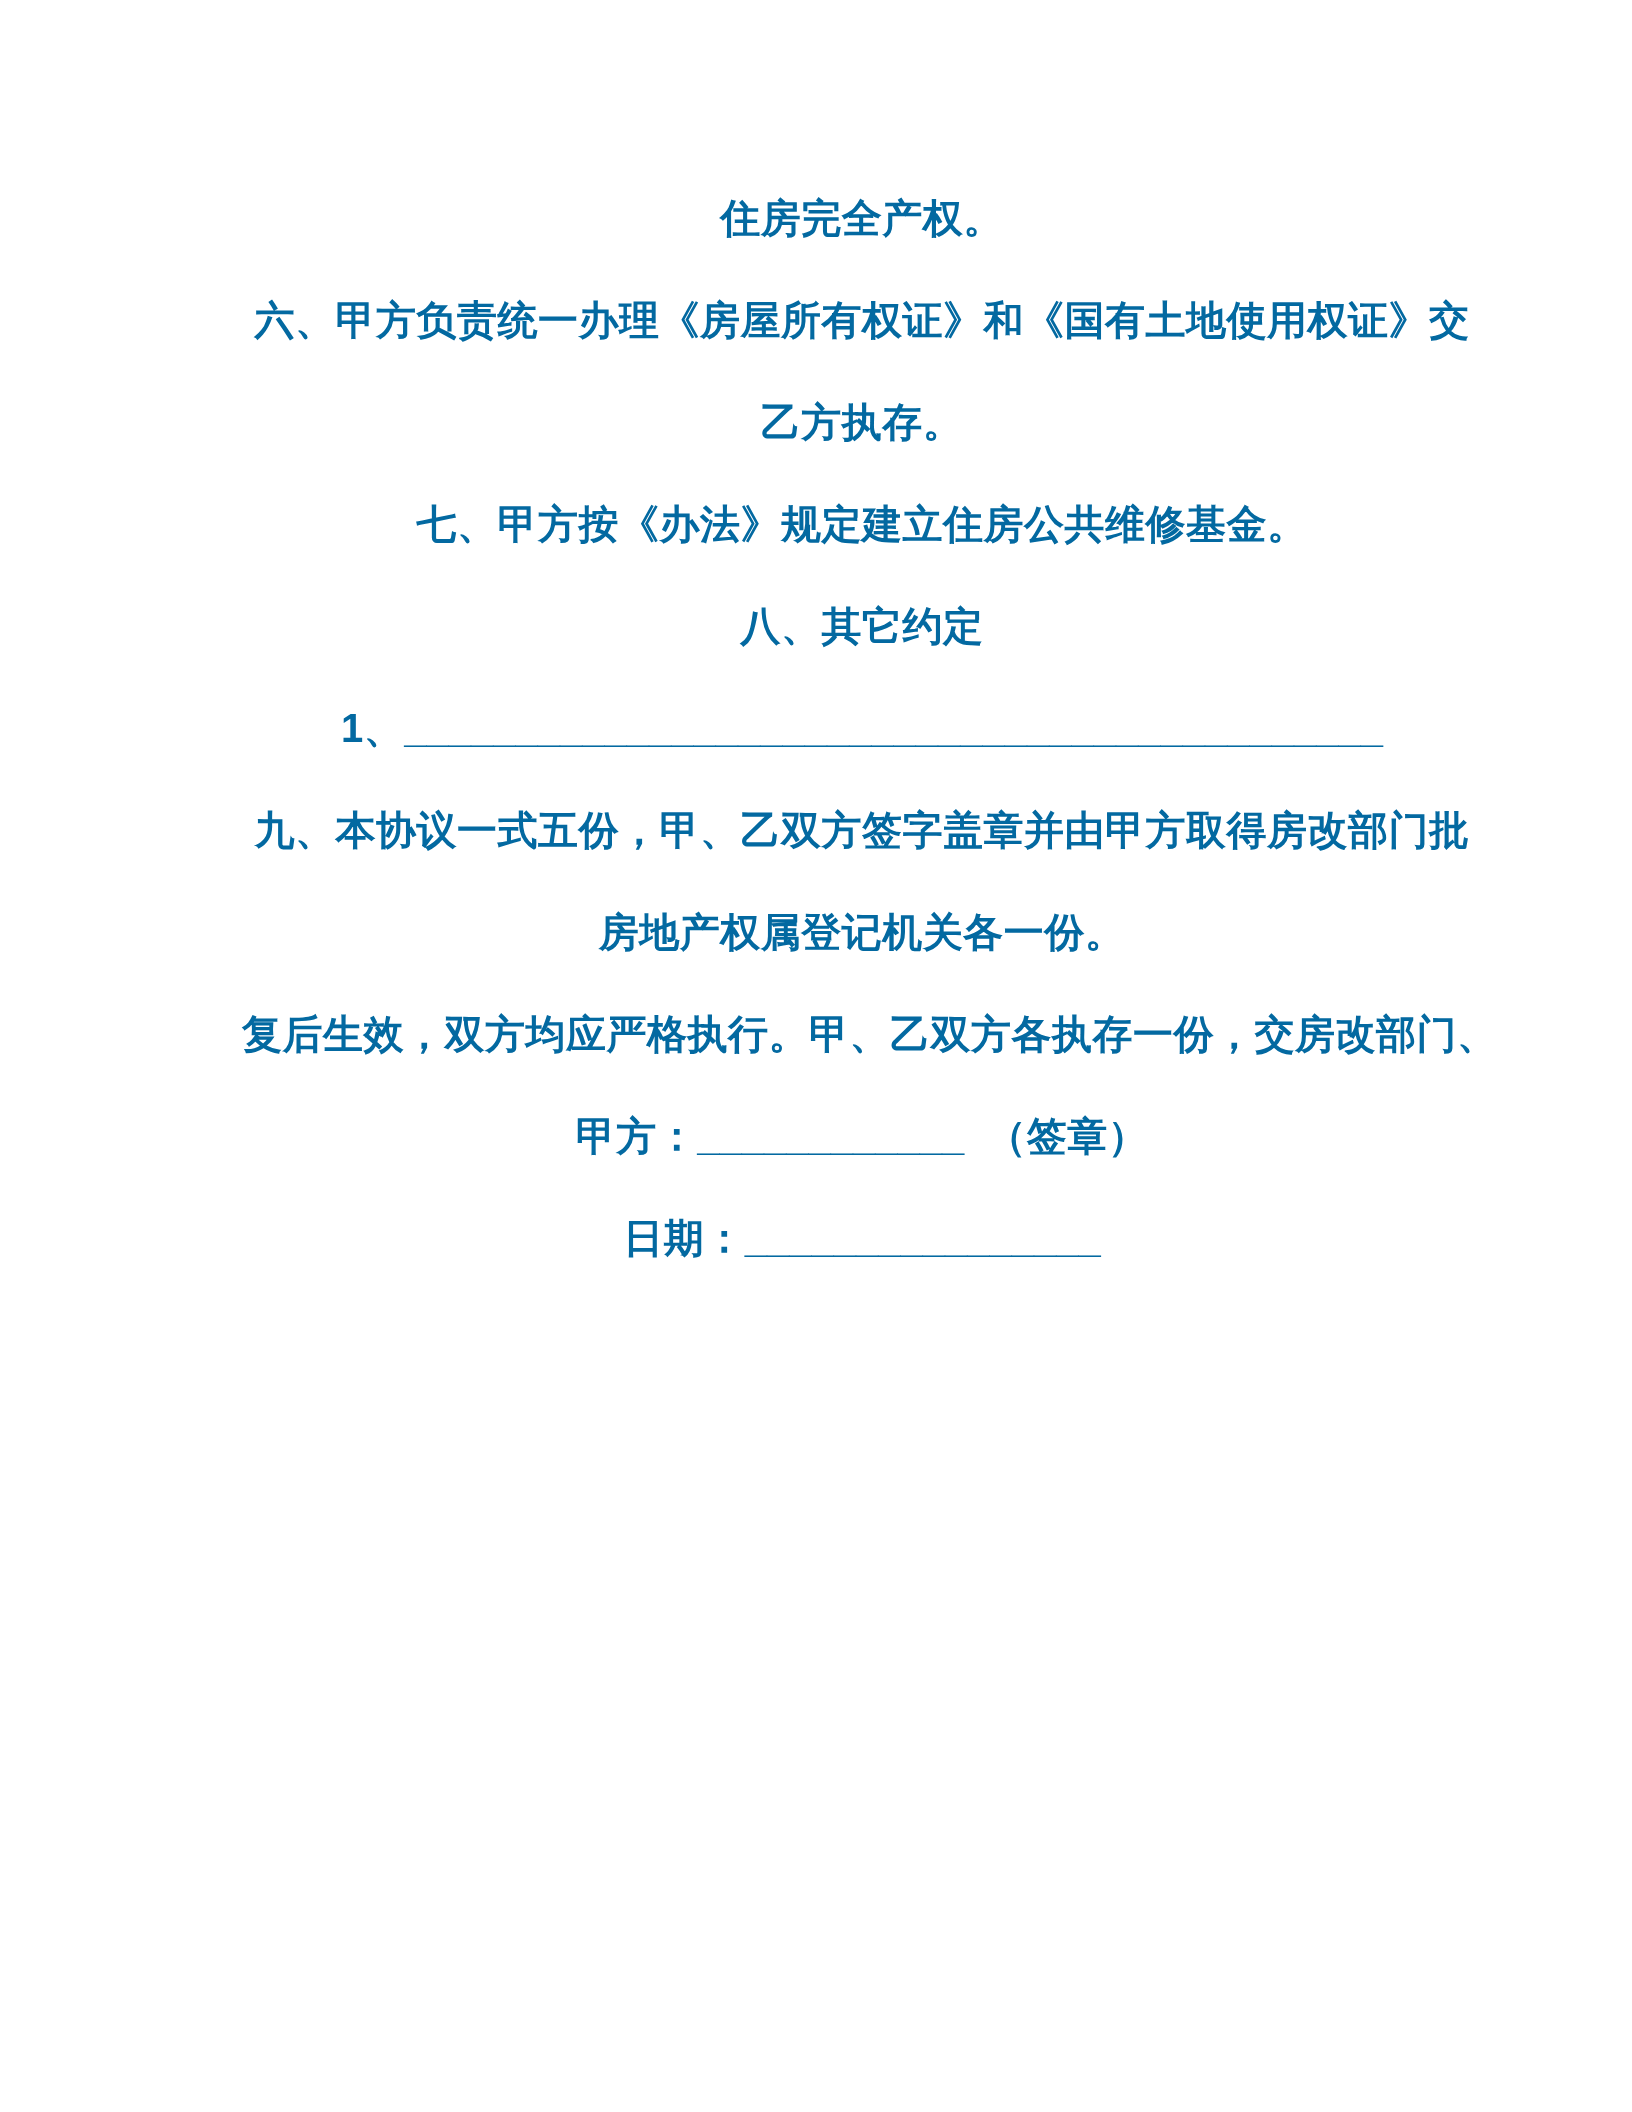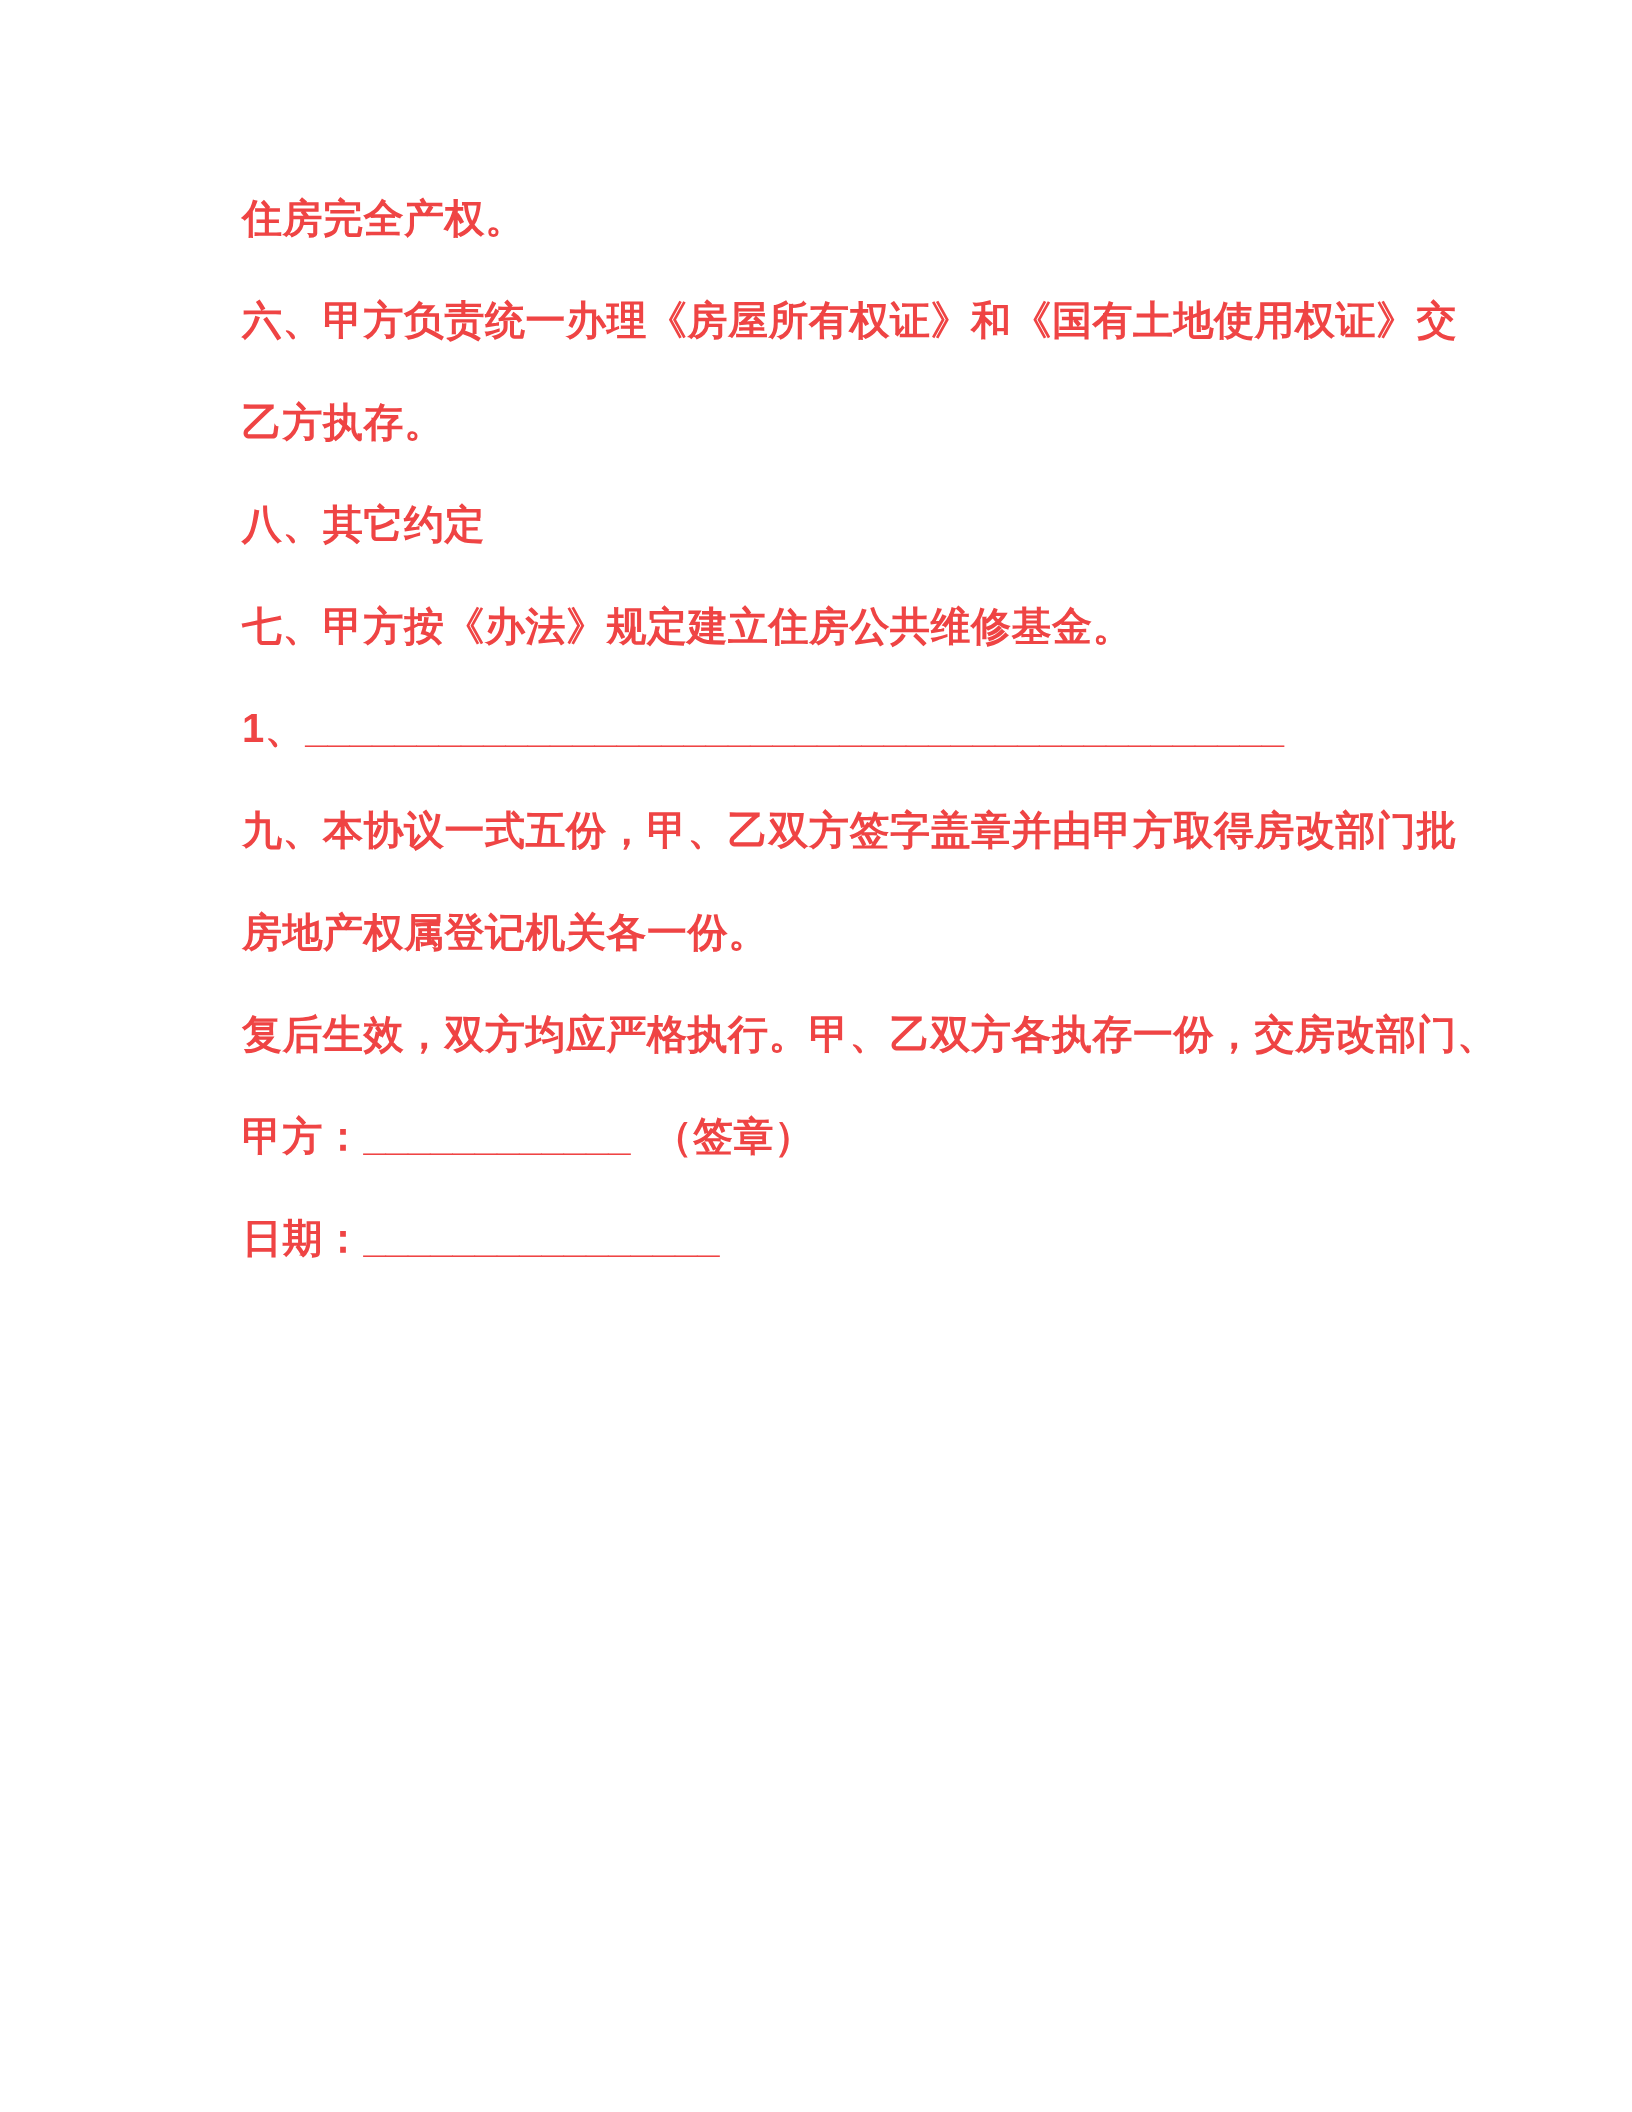--- a/index.html
+++ b/index.html
@@ -18,23 +18,24 @@
     position: absolute;
     top: 167px;
     left: 242px;
     right: 150px;
   }
   .doc-line {
     height: 102px;
     line-height: 102px;
     font-size: 40px;
     font-weight: 700;
-    color: #ef4444;
+    color: #0369a1;
     white-space: nowrap;
     letter-spacing: 0.5px;
+    text-align: center;
   }
   .blank-underline {
     letter-spacing: 0;
   }
   .paren-note {
     margin-left: 22px;
   }
 </style>
 </head>
 <body>
@@ -47,25 +48,25 @@
 
   <div class="doc-line">
     <span>六、甲方负责统一办理《房屋所有权证》和《国有土地使用权证》交</span>
   </div>
 
   <div class="doc-line">
     <span>乙方执存。</span>
   </div>
 
   <div class="doc-line">
-    <span>八、其它约定</span>
+    <span>七、甲方按《办法》规定建立住房公共维修基金。</span>
   </div>
 
   <div class="doc-line">
-    <span>七、甲方按《办法》规定建立住房公共维修基金。</span>
+    <span>八、其它约定</span>
   </div>
 
   <div class="doc-line">
     <span>1、</span><span class="blank-underline">____________________________________________</span>
   </div>
 
 
 
   <div class="doc-line">
     <span>九、本协议一式五份，甲、乙双方签字盖章并由甲方取得房改部门批</span>

